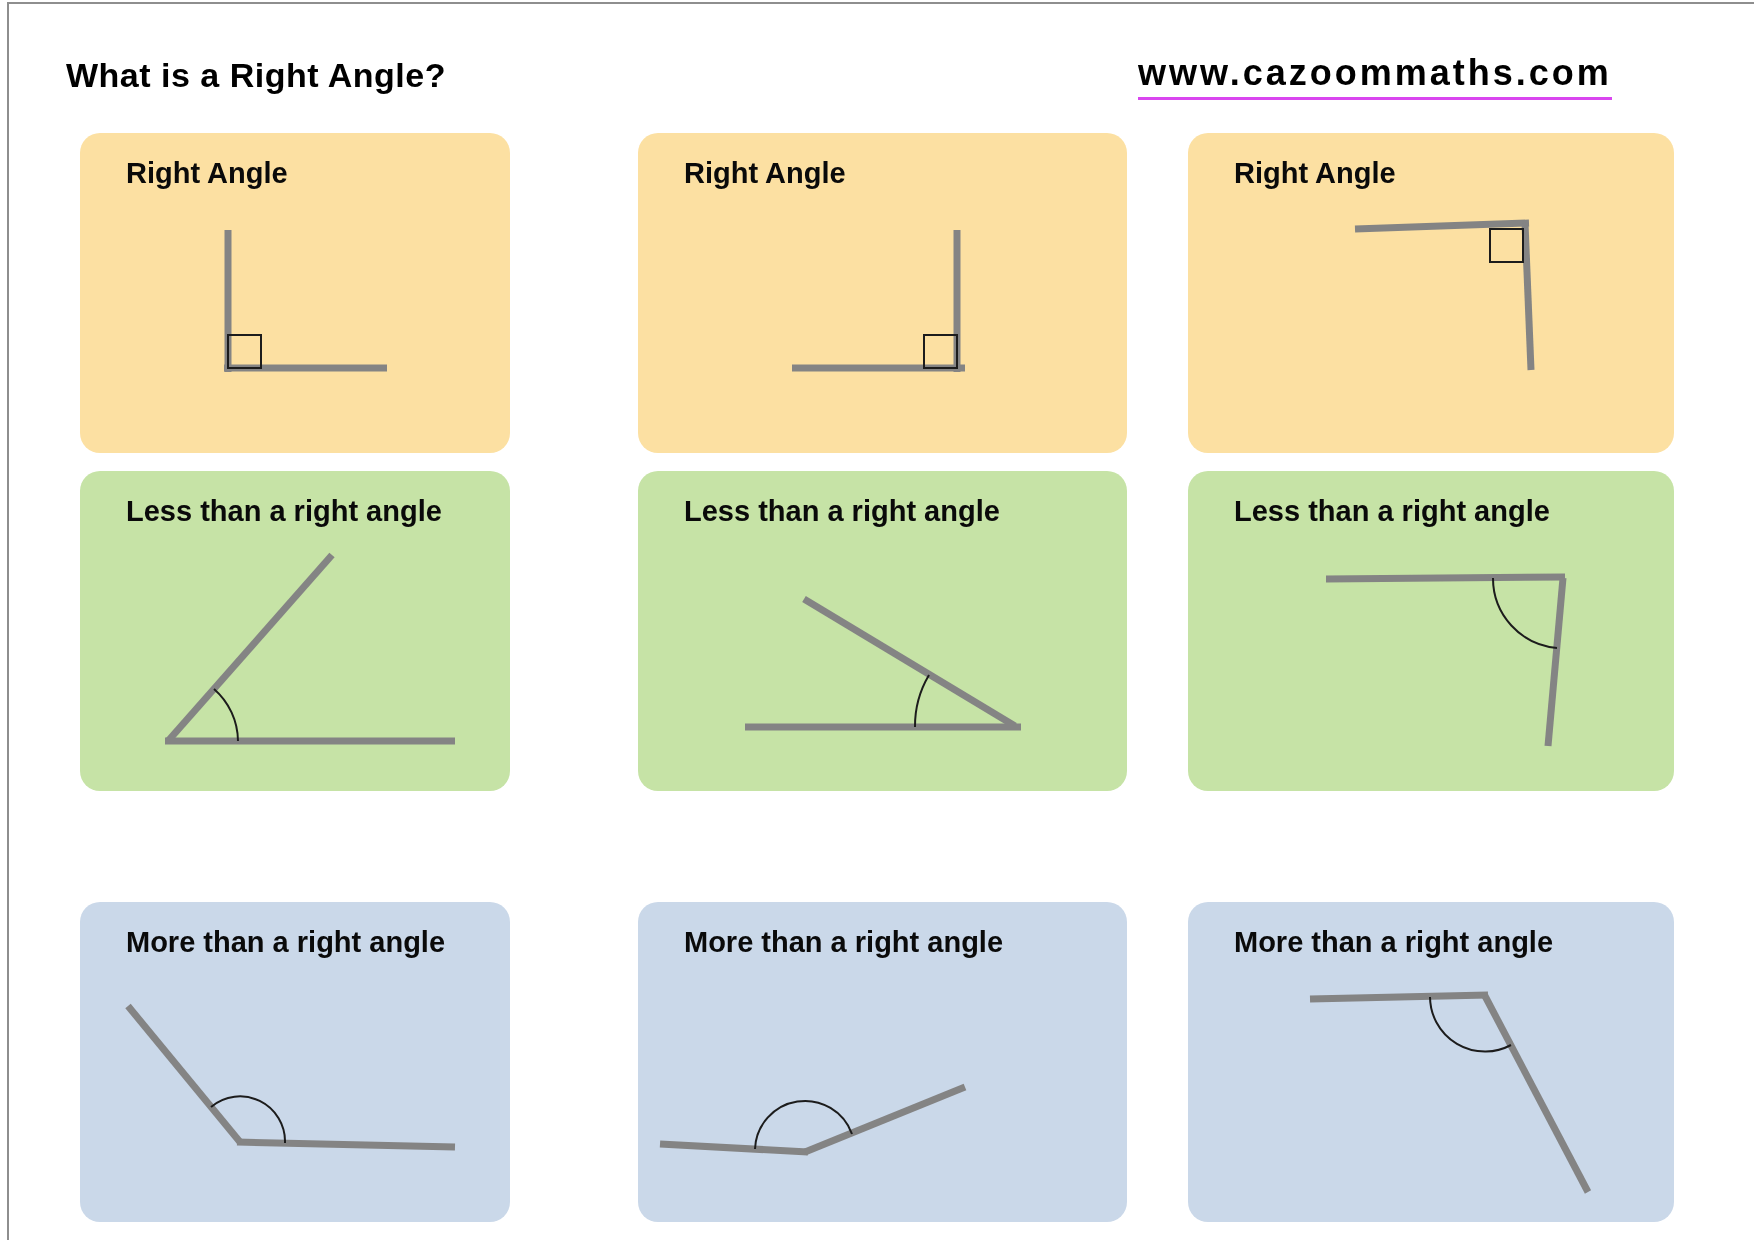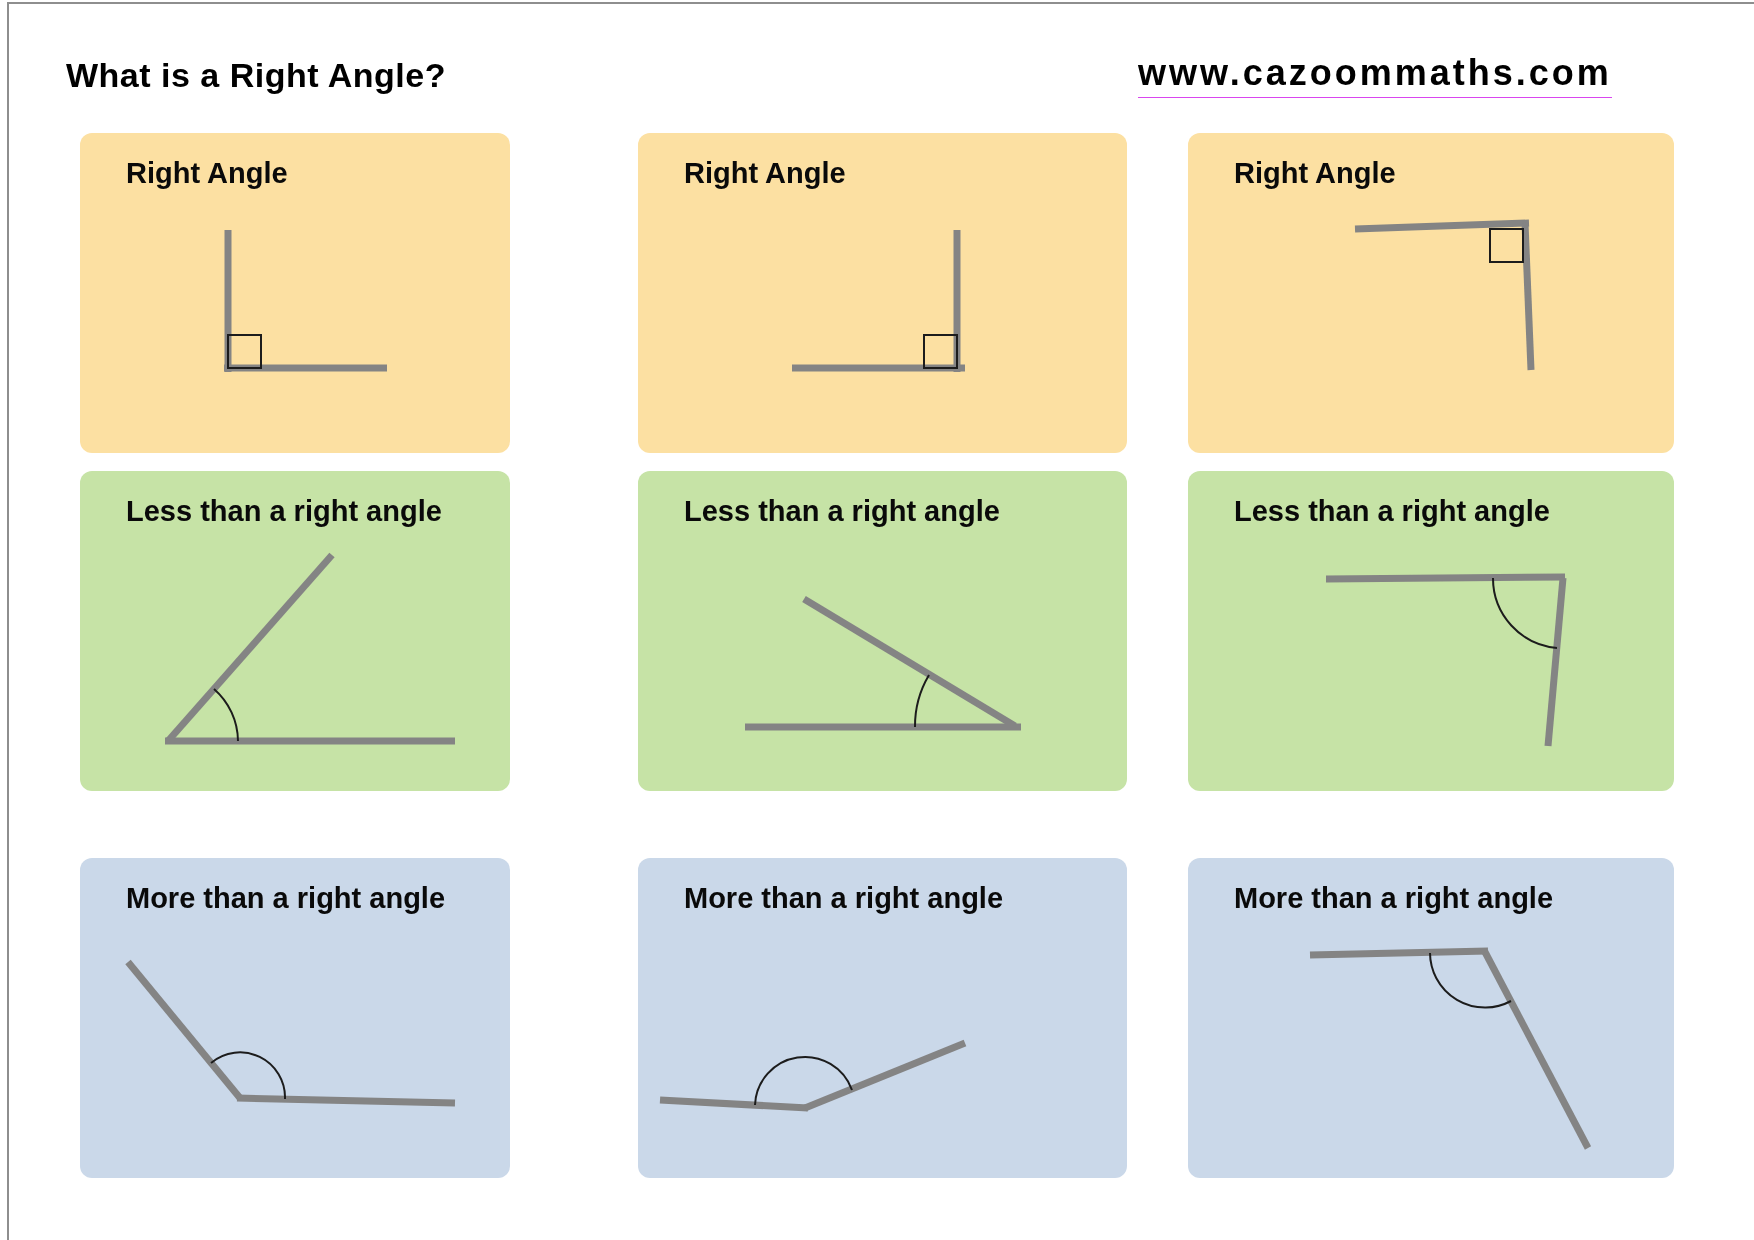--- a/index.html
+++ b/index.html
@@ -15,32 +15,32 @@
   }
   .page-title{
     position:absolute;left:66px;top:56px;
     font-size:34px;font-weight:bold;color:#000;letter-spacing:.5px;
     white-space:nowrap;
   }
   .site-link{
     position:absolute;left:1138px;top:52px;
     font-size:36px;font-weight:bold;color:#000;letter-spacing:3px;
     white-space:nowrap;display:inline-block;
-    border-bottom:1px solid #d946ef;padding-bottom:3px;
+    border-bottom:3px solid #d946ef;padding-bottom:3px;
   }
   .card{
-    position:absolute;height:320px;border-radius:12px;
+    position:absolute;height:320px;border-radius:20px;
   }
   .row1{top:133px}.row2{top:471px}.row3{top:858px}
   .col1{left:80px;width:430px}
   .col2{left:638px;width:489px}
   .col3{left:1188px;width:486px}
   .card-orange{background:var(--card_orange,#FCE0A2);}
   .card-green{background:var(--card_green,#C6E3A6);}
-  .card-blue{background:var(--card_blue,#CAD8E9);}
+  .card-blue{background:var(--card_blue,#CAD8E9);margin-top:44px;}
   .card-label{
     position:absolute;left:46px;top:24px;right:14px;
     font-size:29px;font-weight:bold;color:#0a0a0a;letter-spacing:0;
     white-space:nowrap;
   }
   .diagram{position:absolute;left:0;top:0;width:100%;height:100%;display:block;}
   .diagram .arm{stroke:var(--line,#848484);stroke-width:7;fill:none;}
   .diagram .mark{stroke:var(--mark,#1c1c1c);stroke-width:2;fill:none;}
 </style>
 </head>

